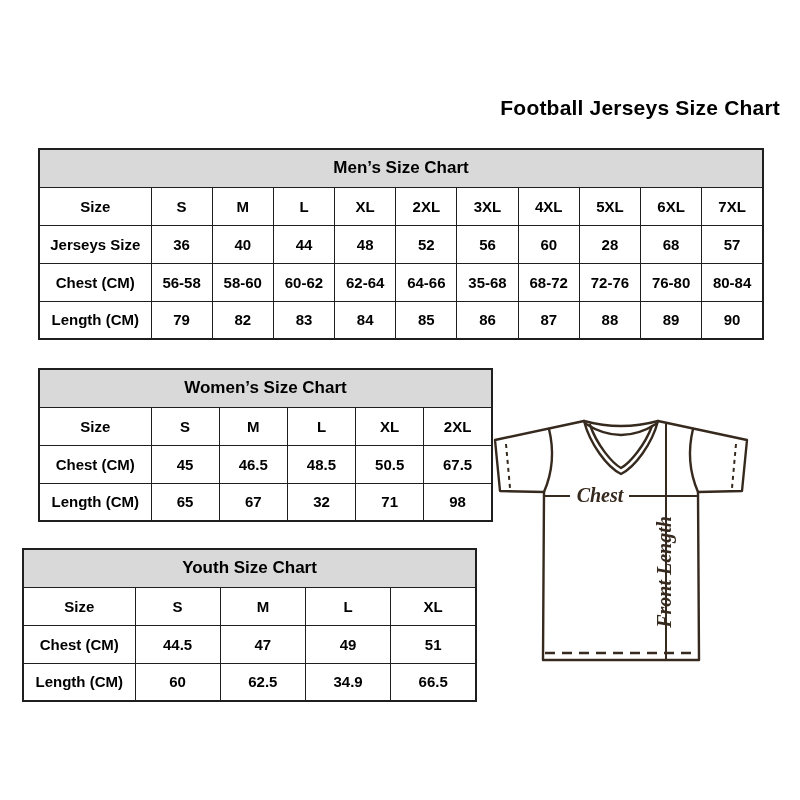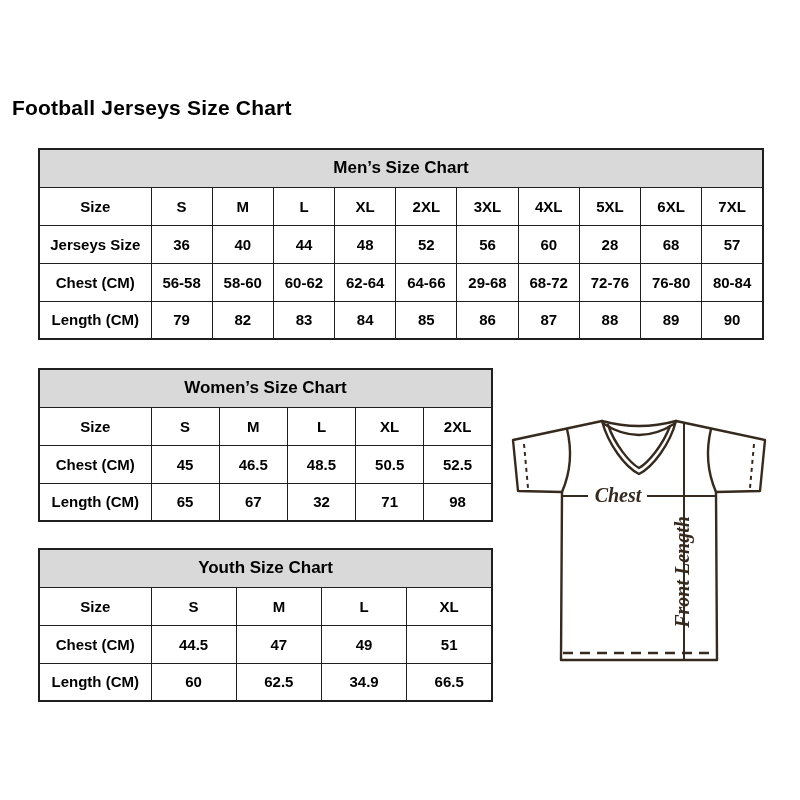--- a/index.html
+++ b/index.html
@@ -8,23 +8,23 @@
     position: relative;
     width: 800px;
     height: 800px;
     background: #ffffff;
     font-family: "Liberation Sans", sans-serif;
     overflow: hidden;
   }
   .title {
     position: absolute;
     top: 96px;
-    left: 12px;
+    left: 0;
     width: 780px;
-    text-align: left;
+    text-align: right;
     font-size: 21px;
     font-weight: bold;
     color: #000000;
     letter-spacing: 0.2px;
   }
   table.size-table {
     position: absolute;
     border-collapse: collapse;
     table-layout: fixed;
     background: #ffffff;
@@ -42,24 +42,24 @@
     overflow: hidden;
     white-space: nowrap;
   }
   table.size-table tr.section-head td {
     background: #d9d9d9;
     font-size: 17px;
     margin-top: 44px;
   }
   table.mens   { left: 38px; top: 148px; width: 724px; }
   table.womens { left: 38px; top: 368px; width: 453px; padding-left: 40px; }
-  table.youth  { left: 38px; top: 548px; width: 453px; border-radius: 11px; }
+  table.youth  { left: 22px; top: 548px; width: 453px; border-radius: 11px; }
   .jersey-wrap {
     position: absolute;
-    left: 505px;
+    left: 487px;
     top: 410px;
     width: 272px;
     height: 262px;
   }
   .jersey-wrap svg { display: block; width: 100%; height: 100%; }
   .jersey-line {
     fill: none;
     stroke: #36291e;
     stroke-width: 2.4;
     stroke-linejoin: round;
@@ -123,21 +123,21 @@
         <td>68</td>
         <td>57</td>
       </tr>
       <tr>
         <td>Chest (CM)</td>
         <td>56-58</td>
         <td>58-60</td>
         <td>60-62</td>
         <td>62-64</td>
         <td>64-66</td>
-        <td>29-68</td>
+        <td>35-68</td>
         <td>68-72</td>
         <td>72-76</td>
         <td>76-80</td>
         <td>80-84</td>
       </tr>
       <tr>
         <td>Length (CM)</td>
         <td>79</td>
         <td>82</td>
         <td>83</td>
@@ -168,21 +168,21 @@
         <td>L</td>
         <td>XL</td>
         <td>2XL</td>
       </tr>
       <tr>
         <td>Chest (CM)</td>
         <td>45</td>
         <td>46.5</td>
         <td>48.5</td>
         <td>50.5</td>
-        <td>52.5</td>
+        <td>67.5</td>
       </tr>
       <tr>
         <td>Length (CM)</td>
         <td>65</td>
         <td>67</td>
         <td>32</td>
         <td>71</td>
         <td>98</td>
       </tr>
     </tbody>

